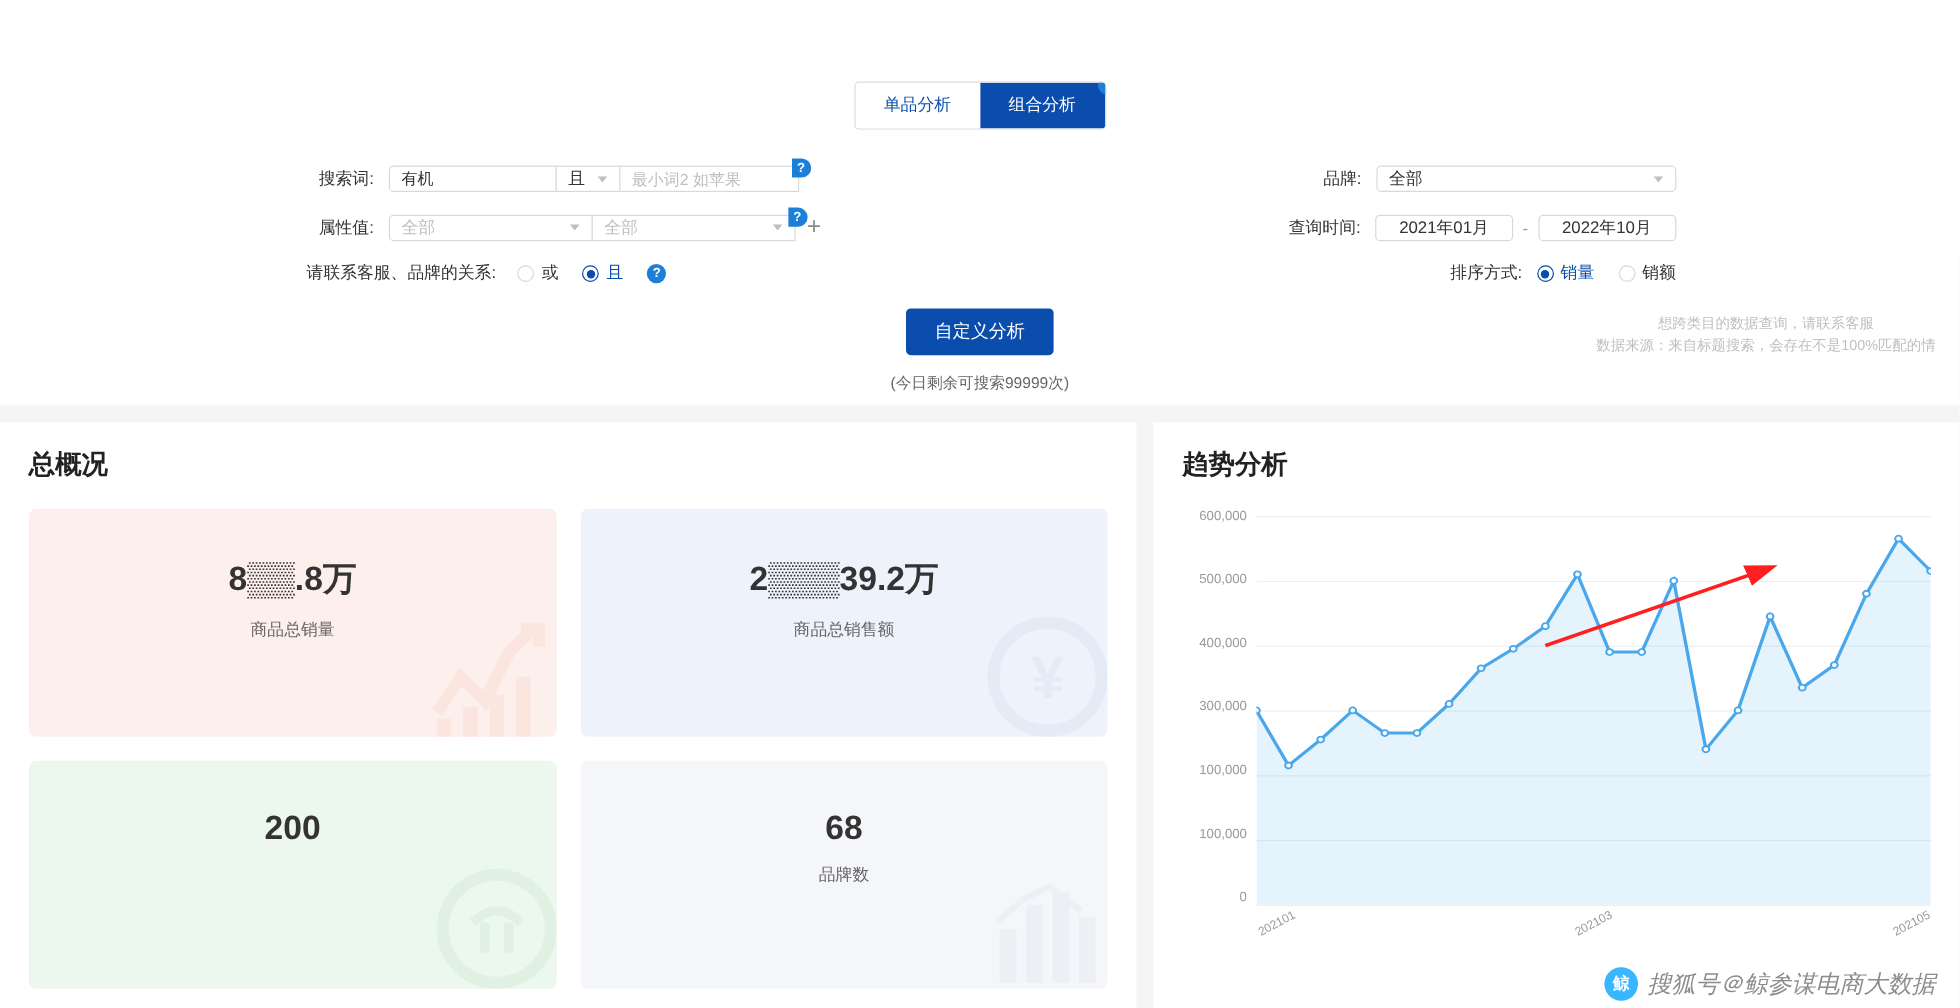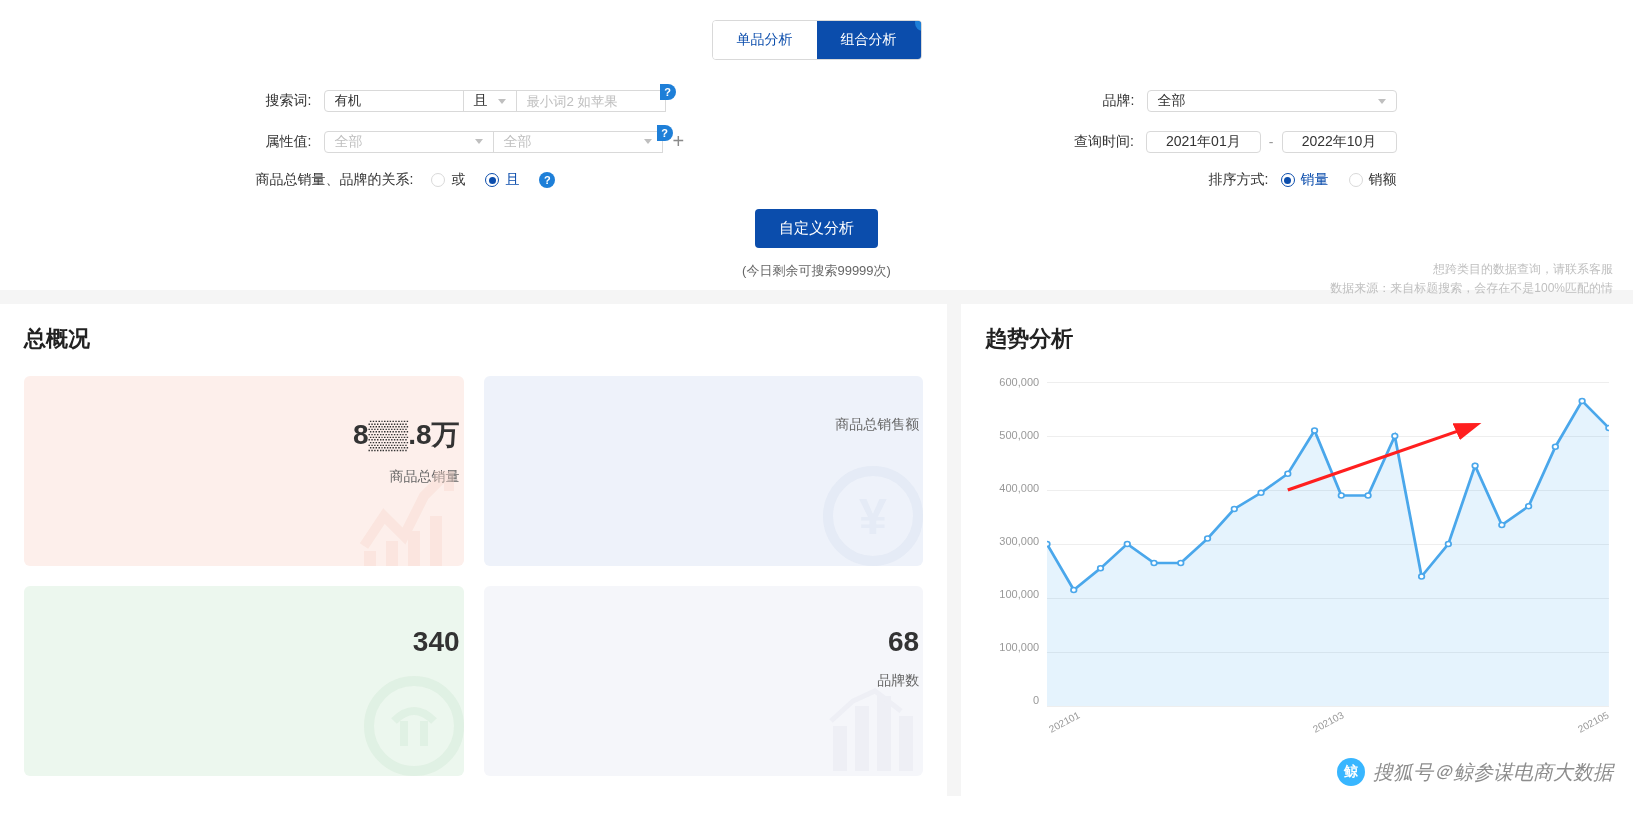--- a/index.html
+++ b/index.html
@@ -1,20 +1,20 @@
 <!DOCTYPE html>
 <html><head>
   <meta charset="utf-8">
   <style>
     * { margin: 0; padding: 0; box-sizing: border-box; }
     body { font-family: -apple-system, "PingFang SC", "Microsoft YaHei", sans-serif; background: #fff; font-size: 14px; color: #333; }
 
     
     .tabs { display: flex; justify-content: center; margin-top: 20px; position: relative; }
-    .tab-group { display: flex; border: 1px solid #d9d9d9; border-radius: 4px; overflow: hidden; position: relative; }
+    .tab-group { display: flex; border: 1px solid #d9d9d9; border-radius: 4px; overflow: hidden; position: relative; margin-top: 48px; }
     .tab { padding: 10px 24px; cursor: pointer; background: #fff; color: #0b4dac; position: relative; }
     .tab.active { background: #0b4dac; color: #fff; }
     .help-icon { position: absolute; top: -6px; right: -10px; width: 16px; height: 16px; border-radius: 50%; background: #1e7fd8; color: #fff; font-size: 11px; display: flex; align-items: center; justify-content: center; font-weight: bold; cursor: pointer; }
 
     
     .filters { max-width: 1200px; margin: 30px auto 0; padding: 0 20px; }
     .filter-row { display: flex; align-items: center; margin-bottom: 18px; gap: 40px; }
     .filter-left, .filter-right { display: flex; align-items: center; position: relative; }
     .filter-left { flex: 0 0 auto; }
     .label { color: #333; margin-right: 12px; min-width: 56px; text-align: right; margin-left: 19px; }
@@ -31,33 +31,33 @@
     .radio { display: flex; align-items: center; gap: 6px; cursor: pointer; }
     .radio-dot { width: 14px; height: 14px; border: 1px solid #d9d9d9; border-radius: 50%; display: inline-flex; align-items: center; justify-content: center; }
     .radio-dot.on { border-color: #0b4dac; }
     .radio-dot.on::after { content: ""; width: 7px; height: 7px; background: #0b4dac; border-radius: 50%; }
     .date-sep { margin: 0 8px; color: #999; }
     .link-text { color: #0b4dac; }
 
     .submit-row { display: flex; flex-direction: column; align-items: center; margin: 20px 0 10px; }
     .submit-btn { background: #0b4dac; color: #fff; border: none; border-radius: 4px; padding: 10px 24px; font-size: 15px; cursor: pointer; }
     .remaining { margin-top: 14px; color: #666; font-size: 13px; }
-    .footer-note { position: absolute; right: 20px; top: 240px; color: #bfbfbf; font-size: 12px; text-align: right; line-height: 1.6; }
+    .footer-note { position: absolute; right: 20px; top: 240px; color: #bfbfbf; font-size: 12px; text-align: center; line-height: 1.6; }
 
     .divider { height: 14px; background: #f5f5f5; margin-top: 6px; }
 
     
     .main { display: flex; gap: 14px; background: #f5f5f5; }
     .panel { background: #fff; padding: 20px 24px; }
     .panel.left { flex: 0 0 58%; }
     .panel.right { flex: 1; }
     .panel-title { font-size: 22px; font-weight: 600; color: #222; margin-bottom: 22px; }
 
     .cards { display: grid; grid-template-columns: 1fr 1fr; gap: 20px; }
-    .card { border-radius: 6px; padding: 40px 4px 30px; text-align: right; position: relative; overflow: hidden; height: 190px; }
+    .card { border-radius: 6px; padding: 40px 16px 30px; text-align: center; position: relative; overflow: hidden; height: 190px; }
     .card.c1 { background: #fdefeb; }
     .card.c2 { background: #eef2fa; }
     .card.c3 { background: #ecf7ee; }
     .card.c4 { background: #f5f6fa; }
     .card-value { font-size: 28px; font-weight: 600; color: #333; margin-bottom: 14px; }
     .card-label { font-size: 14px; color: #666; }
     .card-bg { position: absolute; right: -10px; bottom: -10px; opacity: 0.4; }
 
     
     .chart { position: relative; height: 360px; }
@@ -129,21 +129,21 @@
       <div class="filter-right" style="margin-left:auto">
         <span class="label" style="min-width:68px">查询时间:</span>
         <div class="input has-value" style="width:115px;justify-content:center">2021年01月</div>
         <span class="date-sep">-</span>
         <div class="input has-value" style="width:115px;justify-content:center">2022年10月</div>
       </div>
     </div>
 
     <div class="filter-row">
       <div class="filter-left">
-        <span class="label" style="min-width:auto;margin-right:18px">商品总销量、品牌的关系:</span>
+        <span class="label" style="min-width:auto;margin-right:18px">请联系客服、品牌的关系:</span>
         <div class="radio-group">
           <label class="radio">
             <span class="radio-dot"></span>
             <span>或</span>
           </label>
           <label class="radio">
             <span class="radio-dot on"></span>
             <span class="link-text">且</span>
           </label>
           <span class="help-icon" style="position:static;width:16px;height:16px">?</span>
@@ -190,28 +190,29 @@
                 <path d="M10 90 L30 60 L50 80 L70 40 L90 20"></path>
                 <path d="M80 20 L95 20 L95 35"></path>
                 <rect x="10" y="95" width="12" height="15" fill="#f7d7cc" stroke="none"></rect>
                 <rect x="32" y="85" width="12" height="25" fill="#f7d7cc" stroke="none"></rect>
                 <rect x="54" y="75" width="12" height="35" fill="#f7d7cc" stroke="none"></rect>
                 <rect x="76" y="60" width="12" height="50" fill="#f7d7cc" stroke="none"></rect>
               </g>
             </svg>
         </div>
         <div class="card c2">
+          <div class="card-value">2▒▒▒39.2万</div>
           <div class="card-label">商品总销售额</div>
           <svg class="card-bg" width="120" height="120">
               <circle cx="60" cy="60" r="45" stroke="#d7e0ef" stroke-width="10" fill="none"></circle>
               <text x="60" y="78" text-anchor="middle" font-size="50" fill="#d7e0ef" font-weight="bold">¥</text>
             </svg>
         </div>
         <div class="card c3">
-          <div class="card-value">340</div>
+          <div class="card-value">200</div>
           <svg class="card-bg" width="120" height="120">
               <circle cx="60" cy="60" r="45" stroke="#cfe8d4" stroke-width="10" fill="none"></circle>
               <path d="M40 55 Q60 35 80 55 M50 55 L50 80 M70 55 L70 80" stroke="#cfe8d4" stroke-width="8" fill="none"></path>
             </svg>
         </div>
         <div class="card c4">
           <div class="card-value">68</div>
           <div class="card-label">品牌数</div>
           <svg class="card-bg" width="120" height="120">
               <g fill="#e3e5ee">

